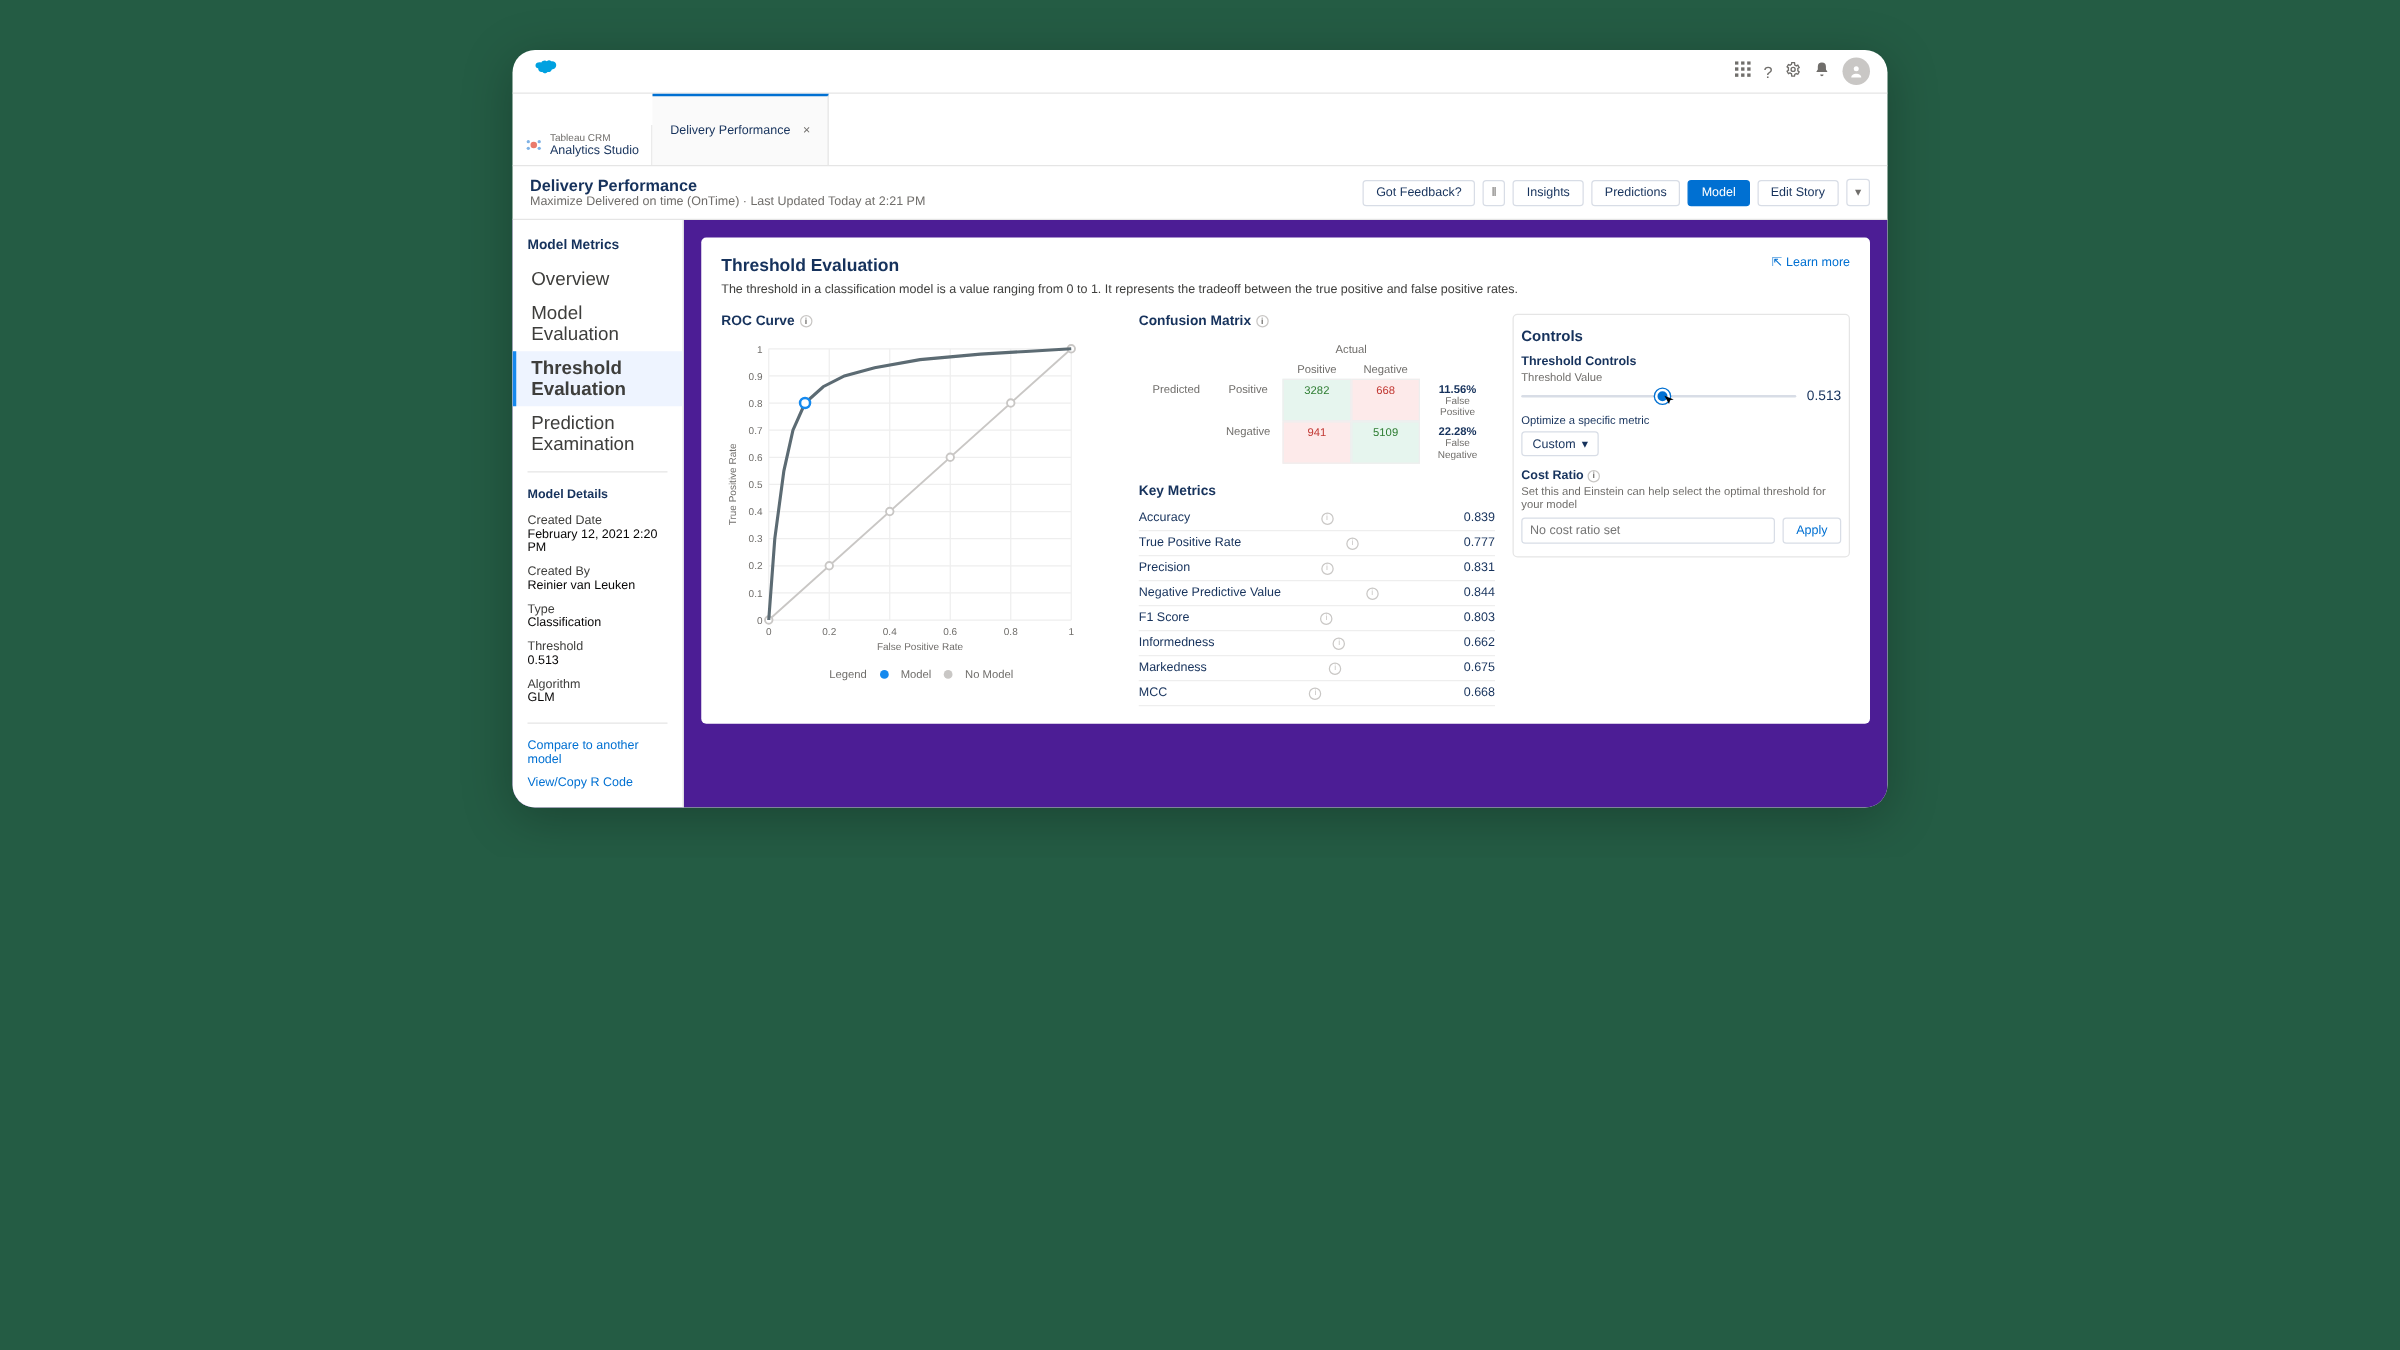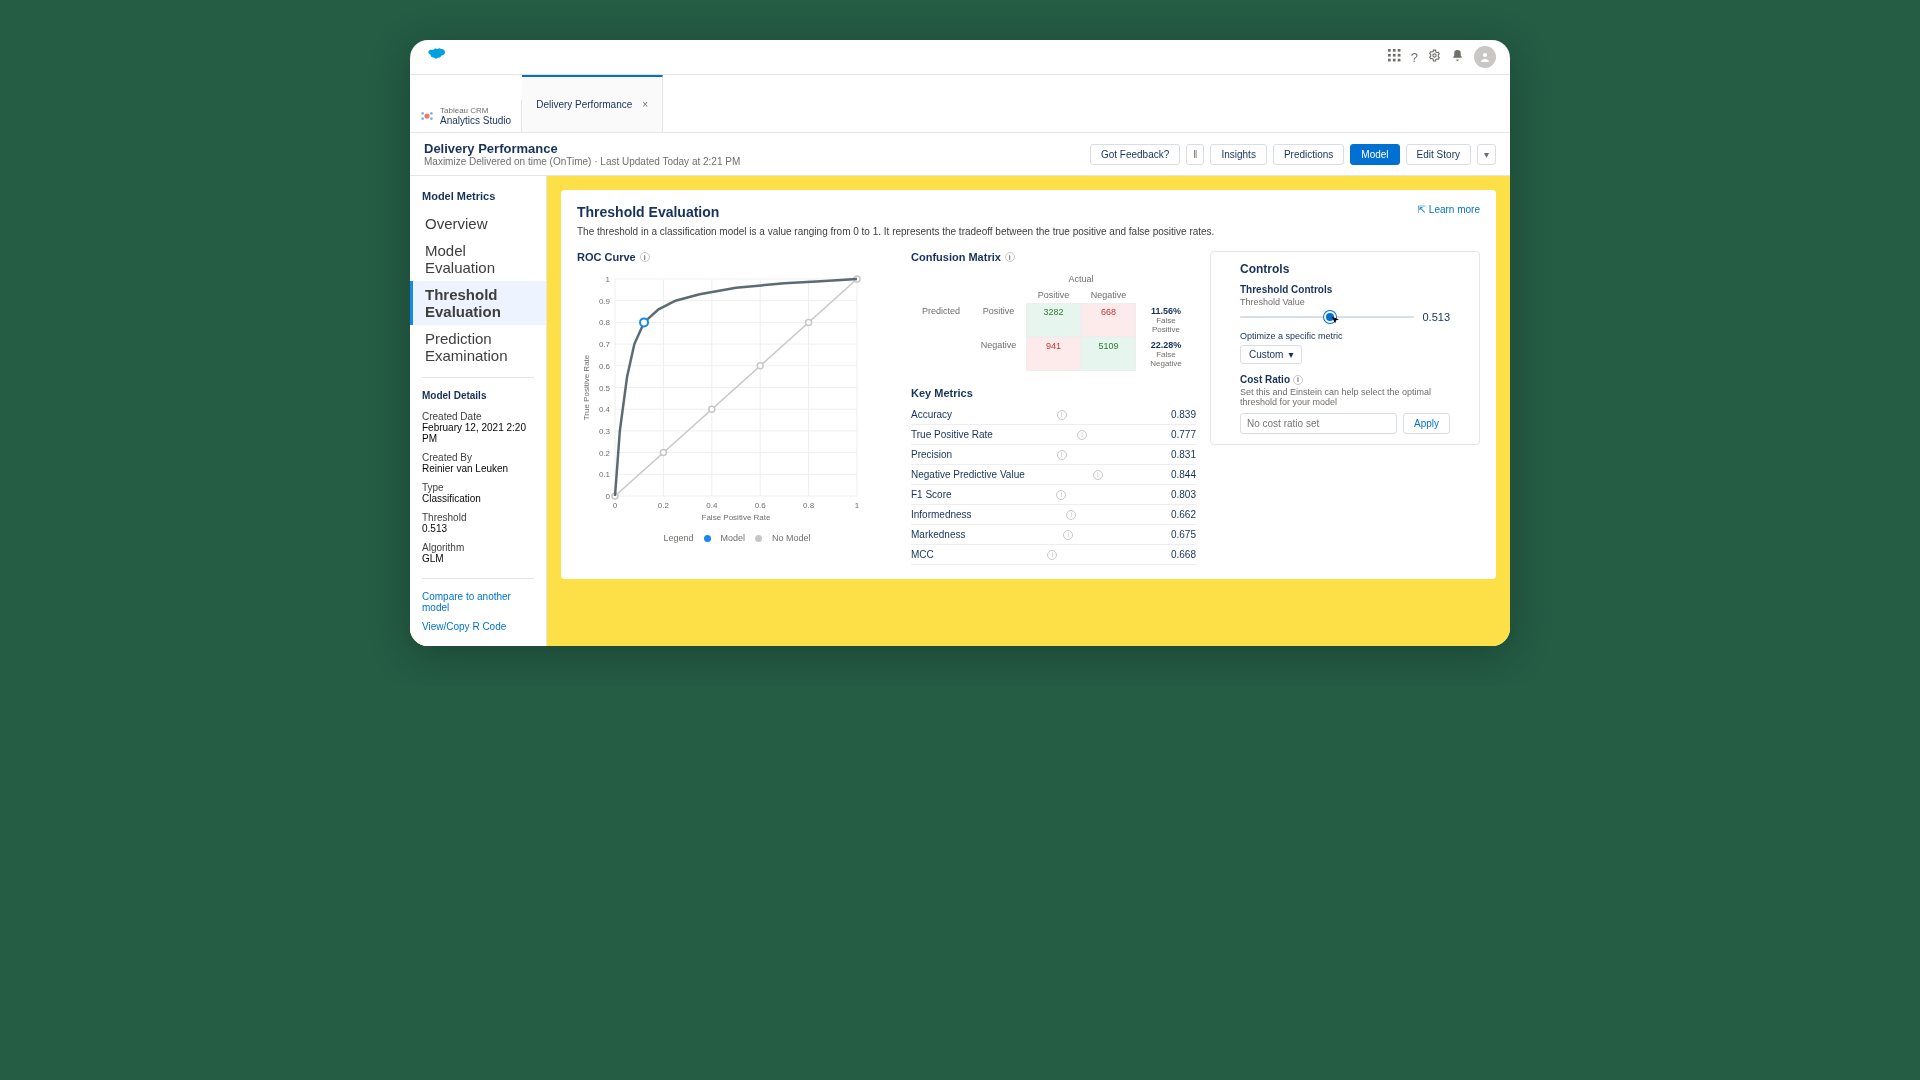--- a/index.html
+++ b/index.html
@@ -14,21 +14,21 @@
 .tab-doc { display:flex; align-items:center; gap:10px; padding:6px 14px; background:#fafafa; border-right:1px solid #e5e5e5; border-top:2px solid #0070d2;}
 .tab-doc .close { color:#706e6b; }
 .tcrm-icon { width:14px; height:14px; }
 .pagehdr { display:flex; align-items:center; justify-content:space-between; padding:8px 14px; border-bottom:1px solid #e5e5e5; }
 .pagehdr h1 { font-size:13px; font-weight:700; }
 .pagehdr .sub { font-size:10px; color:#706e6b; }
 .hdr-actions { display:flex; gap:6px; align-items:center; }
 .btn { border:1px solid #d8dde6; background:#fff; border-radius:3px; padding:4px 10px; font-size:10px; color:#16325c; cursor:pointer; }
 .btn.primary { background:#0070d2; color:#fff; border-color:#0070d2; }
 .btn.icon { padding:4px 6px; color:#706e6b; }
-.layout { display:flex; background:#fde047; }
+.layout { display:flex; background:#4c1d95; }
 .sidebar { width:140px; background:#fff; border-right:1px solid #e5e5e5; padding:10px 0; }
 .sidebar h3 { font-size:11px; font-weight:700; padding:4px 12px 8px; }
 .nav-item { padding:5px 12px; font-size:15px; color:#3e3e3c; cursor:pointer; border-left:3px solid transparent; }
 .nav-item.active { background:#eef4ff; border-left:3px solid #1589ee; font-weight:600; }
 .sidebar hr { border:none; border-top:1px solid #e5e5e5; margin:8px 12px; }
 .md-lbl { font-size:10px; color:#3e3e3c; padding:2px 12px 0; }
 .md-val { font-size:10px; color:#080707; padding:0 12px 6px; }
 .link { color:#0070d2; font-size:10px; padding:4px 12px; display:block; cursor:pointer; }
 .main { flex:1; padding:14px; }
 .card { background:#fff; border-radius:4px; padding:14px 16px; }
@@ -51,21 +51,21 @@
 .conf-td { width:55px; border:1px solid #eee; }
 .green { background:#e6f5ee; color:#2e7d32; }
 .red { background:#fdeaea; color:#c23934; }
 .side-lbl { color:#706e6b; }
 .col-small { width:55px; }
 .pct { font-weight:600; }
 .subpct { font-size:8px; color:#706e6b; }
 .km-title { font-size:11px; font-weight:700; margin:16px 0 6px; }
 .km-row { display:flex; justify-content:space-between; border-bottom:1px solid #eee; padding:4px 0; font-size:10px; align-items:center;}
 .km-row .mid { color:#c9c7c5; }
-.controls-box { border:1px solid #e5e5e5; border-radius:4px; padding:10px 29px; }
+.controls-box { border:1px solid #e5e5e5; border-radius:4px; padding:10px 6px; }
 .controls-box h3 { font-size:12px; font-weight:700; margin-bottom:8px; }
 .ctrl-sub { font-size:10px; font-weight:700; margin-bottom:2px; }
 .ctrl-lbl { font-size:9px; color:#706e6b; }
 .slider-row { display:flex; align-items:center; gap:8px; margin:4px 0 8px; }
 .slider-track { flex:1; height:2px; background:#d8dde6; position:relative; border-radius:2px;}
 .slider-thumb { position:absolute; top:-5px; width:12px; height:12px; border-radius:50%; background:#0070d2; border:2px solid #fff; box-shadow:0 0 0 1px #0070d2; }
 .cursor-svg { position:absolute; top:2px; left:4px; width:12px; height:12px; }
 .select-like { border:1px solid #d8dde6; border-radius:3px; padding:3px 8px; font-size:10px; display:flex; align-items:center; gap:5px; width:fit-content; margin:4px 0 10px; cursor:pointer;}
 .help-txt { font-size:9px; color:#706e6b; margin:2px 0 6px; }
 .cost-row { display:flex; gap:6px; }

